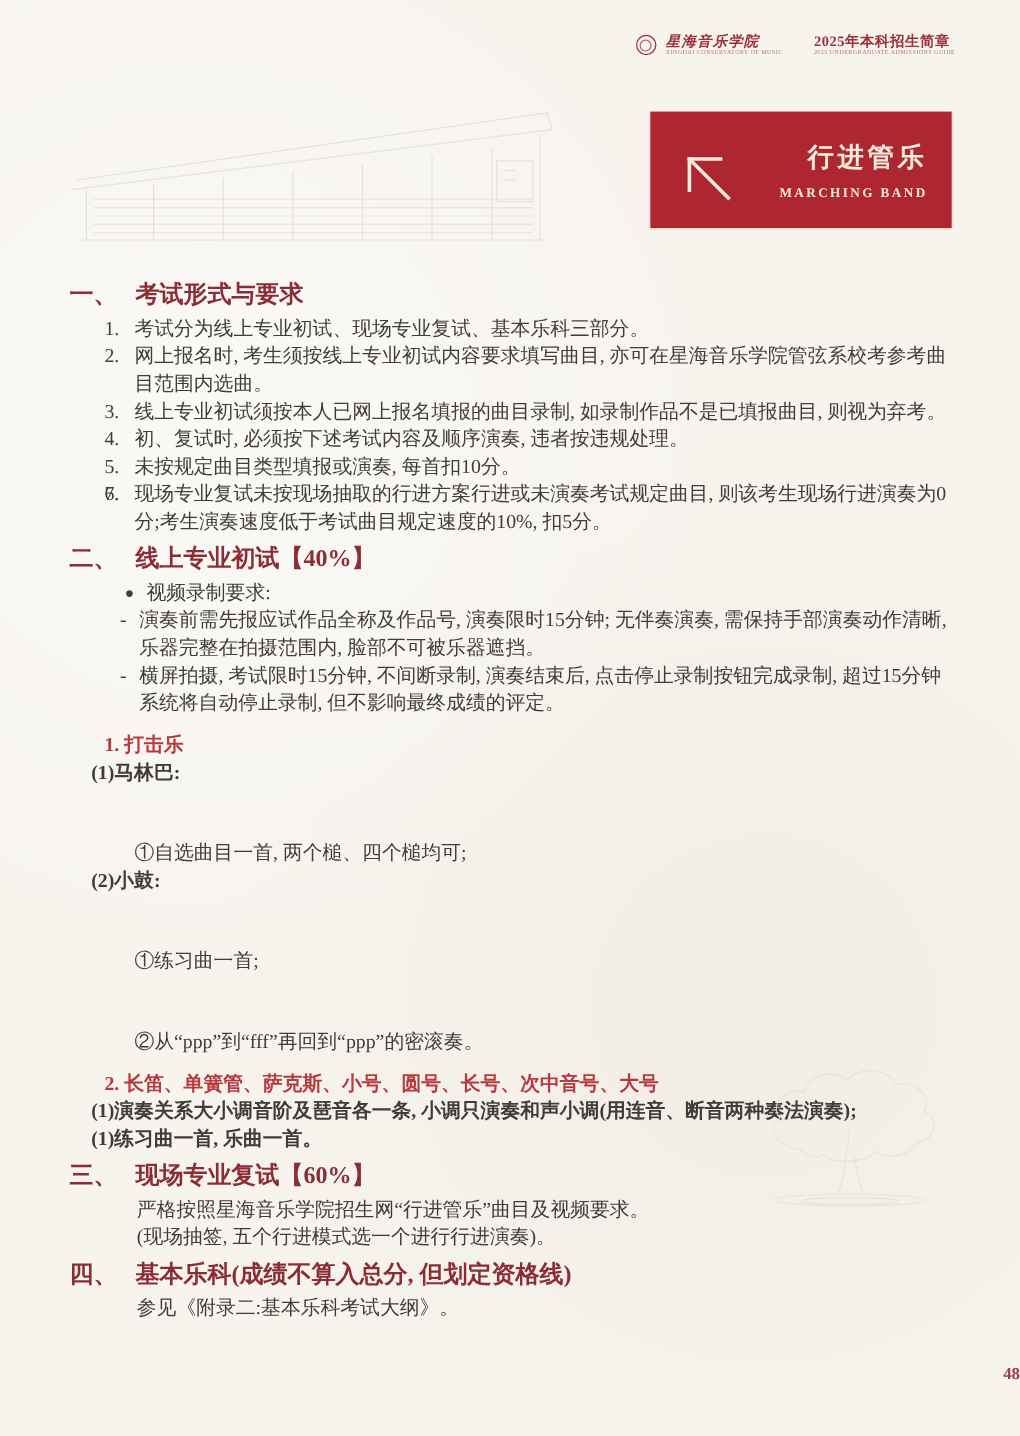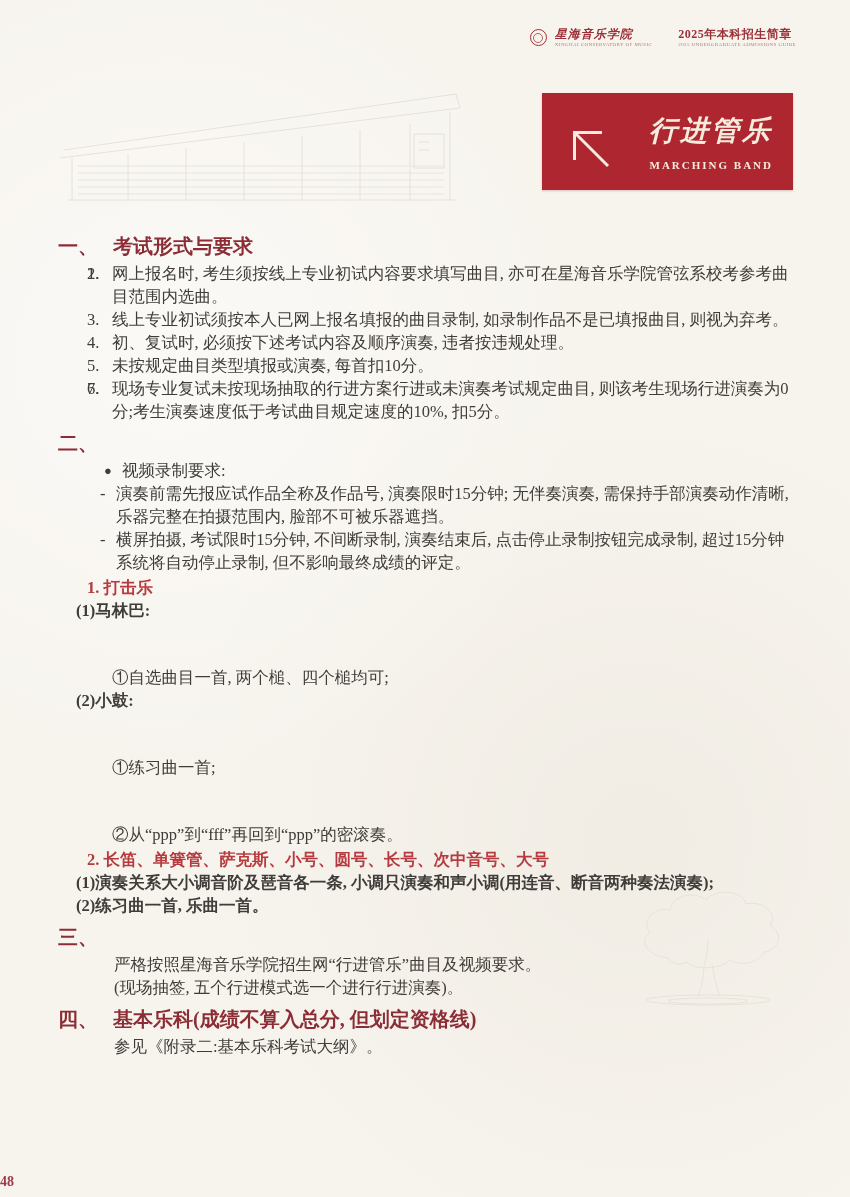--- a/index.html
+++ b/index.html
@@ -56,22 +56,22 @@
   .banner{
     position:absolute;left:542px;top:93px;width:251px;height:97px;
     background:var(--banner-red);
     display:flex;align-items:center;
     padding:0 20px 0 26px;
     box-shadow:0 1px 2px rgba(120,40,40,.25);
   }
   .banner-arrow{flex:0 0 auto;margin-top:14px;}
   .banner-text{flex:1;display:flex;flex-direction:column;align-items:flex-end;justify-content:center;}
   .banner-cn{
-    font-size:28px;font-weight:bold;color:var(--banner-text);
-    letter-spacing:3px;font-family:"Liberation Serif","DejaVu Serif",serif;font-style:italic;
+    font-size:22px;font-weight:bold;color:var(--banner-text);
+    letter-spacing:3px;font-family:"Liberation Serif","DejaVu Serif",serif;
   }
   .banner-en{
     font-size:11px;color:var(--banner-text);
     letter-spacing:2px;margin-top:9px;
     font-family:"Liberation Serif","DejaVu Serif",serif;font-weight:bold;text-align:center;
   }
 
   
   .content{
     position:absolute;left:58px;top:233px;width:737px;
@@ -86,33 +86,33 @@
     margin:7px 0 3px 0;
   }
   .blk-h1:first-child{margin-top:0;}
   .blk-h1 .h1-num{width:55px;flex:0 0 auto;}
   .blk-li{padding-left:54px;}
   .blk-li .mk{left:29px;}
   .blk-bullet{padding-left:64px;}
   .blk-bullet .mk{left:46px;font-size:13px;}
   .blk-dash{padding-left:58px;}
   .blk-dash .mk{left:42px;}
-  .blk-redsub{padding-left:29px;color:var(--sub-red);font-weight:bold;margin-top:2px;}
+  .blk-redsub{padding-left:29px;color:var(--sub-red);font-weight:bold;margin-top:12px;}
   .blk-p1{padding-left:18px;font-weight:bold;}
   .blk-circ{padding-left:54px;margin-top:44px;}
   .blk-body{padding-left:56px;}
 
   
   .tree{position:absolute;left:608px;top:880px;opacity:.9;}
 
   
   .page-num{
     position:absolute;left:0;right:0;top:1138px;
-    text-align:left;
-    color:var(--pagenum-red);font-size:14px;font-weight:bold;margin-top:36px;
+    text-align:right;
+    color:var(--pagenum-red);font-size:14px;font-weight:bold;
   }
 </style>
 </head>
 <body>
 
 <div class="page">
 
   <div class="top-header">
     <span class="emblem"></span>
     <span class="hdr-block">
@@ -165,44 +165,46 @@
       <span class="banner-cn">行进管乐</span>
       <span class="banner-en">MARCHING BAND</span>
     </div>
   </div>
 
   <div class="content">
       <div class="blk blk-h1">
         <span class="h1-num">一、</span>
         <span>考试形式与要求</span>
       </div>
-      <div class="blk blk-li"><span class="mk">1.</span></div>
+      <div class="blk blk-li"><span class="mk">1.</span><span>考试分为线上专业初试、现场专业复试、基本乐科三部分。</span></div>
       <div class="blk blk-li"><span class="mk">2.</span><span>网上报名时, 考生须按线上专业初试内容要求填写曲目, 亦可在星海音乐学院管弦系校考参考曲目范围内选曲。</span></div>
       <div class="blk blk-li"><span class="mk">3.</span><span>线上专业初试须按本人已网上报名填报的曲目录制, 如录制作品不是已填报曲目, 则视为弃考。</span></div>
       <div class="blk blk-li"><span class="mk">4.</span><span>初、复试时, 必须按下述考试内容及顺序演奏, 违者按违规处理。</span></div>
       <div class="blk blk-li"><span class="mk">5.</span><span>未按规定曲目类型填报或演奏, 每首扣10分。</span></div>
       <div class="blk blk-li"><span class="mk">6.</span></div>
       <div class="blk blk-li"><span class="mk">7.</span><span>现场专业复试未按现场抽取的行进方案行进或未演奏考试规定曲目, 则该考生现场行进演奏为0分;考生演奏速度低于考试曲目规定速度的10%, 扣5分。</span></div>
       <div class="blk blk-h1">
         <span class="h1-num">二、</span>
+        <span>线上专业初试【40%】</span>
       </div>
       <div class="blk blk-bullet"><span class="mk">●</span><span>视频录制要求:</span></div>
       <div class="blk blk-dash"><span class="mk">-</span><span>演奏前需先报应试作品全称及作品号, 演奏限时15分钟; 无伴奏演奏, 需保持手部演奏动作清晰, 乐器完整在拍摄范围内, 脸部不可被乐器遮挡。</span></div>
       <div class="blk blk-dash"><span class="mk">-</span><span>横屏拍摄, 考试限时15分钟, 不间断录制, 演奏结束后, 点击停止录制按钮完成录制, 超过15分钟系统将自动停止录制, 但不影响最终成绩的评定。</span></div>
       <div class="blk blk-redsub"><span>1. 打击乐</span></div>
       <div class="blk blk-p1"><span>(1)马林巴:</span></div>
       <div class="blk blk-circ"><span>①自选曲目一首, 两个槌、四个槌均可;</span></div>
       <div class="blk blk-p1"><span>(2)小鼓:</span></div>
       <div class="blk blk-circ"><span>①练习曲一首;</span></div>
       <div class="blk blk-circ"><span>②从“ppp”到“fff”再回到“ppp”的密滚奏。</span></div>
       <div class="blk blk-redsub"><span>2. 长笛、单簧管、萨克斯、小号、圆号、长号、次中音号、大号</span></div>
       <div class="blk blk-p1"><span>(1)演奏关系大小调音阶及琶音各一条, 小调只演奏和声小调(用连音、断音两种奏法演奏);</span></div>
-      <div class="blk blk-p1"><span>(2)练习曲一首, 乐曲一首。</span></div>
+      <div class="blk blk-p1"><span>(1)练习曲一首, 乐曲一首。</span></div>
       <div class="blk blk-h1">
         <span class="h1-num">三、</span>
+        <span>现场专业复试【60%】</span>
       </div>
       <div class="blk blk-body"><span>严格按照星海音乐学院招生网“行进管乐”曲目及视频要求。</span></div>
       <div class="blk blk-body"><span>(现场抽签, 五个行进模式选一个进行行进演奏)。</span></div>
       <div class="blk blk-h1">
         <span class="h1-num">四、</span>
         <span>基本乐科(成绩不算入总分, 但划定资格线)</span>
       </div>
       <div class="blk blk-body"><span>参见《附录二:基本乐科考试大纲》。</span></div>
     </div>
 

